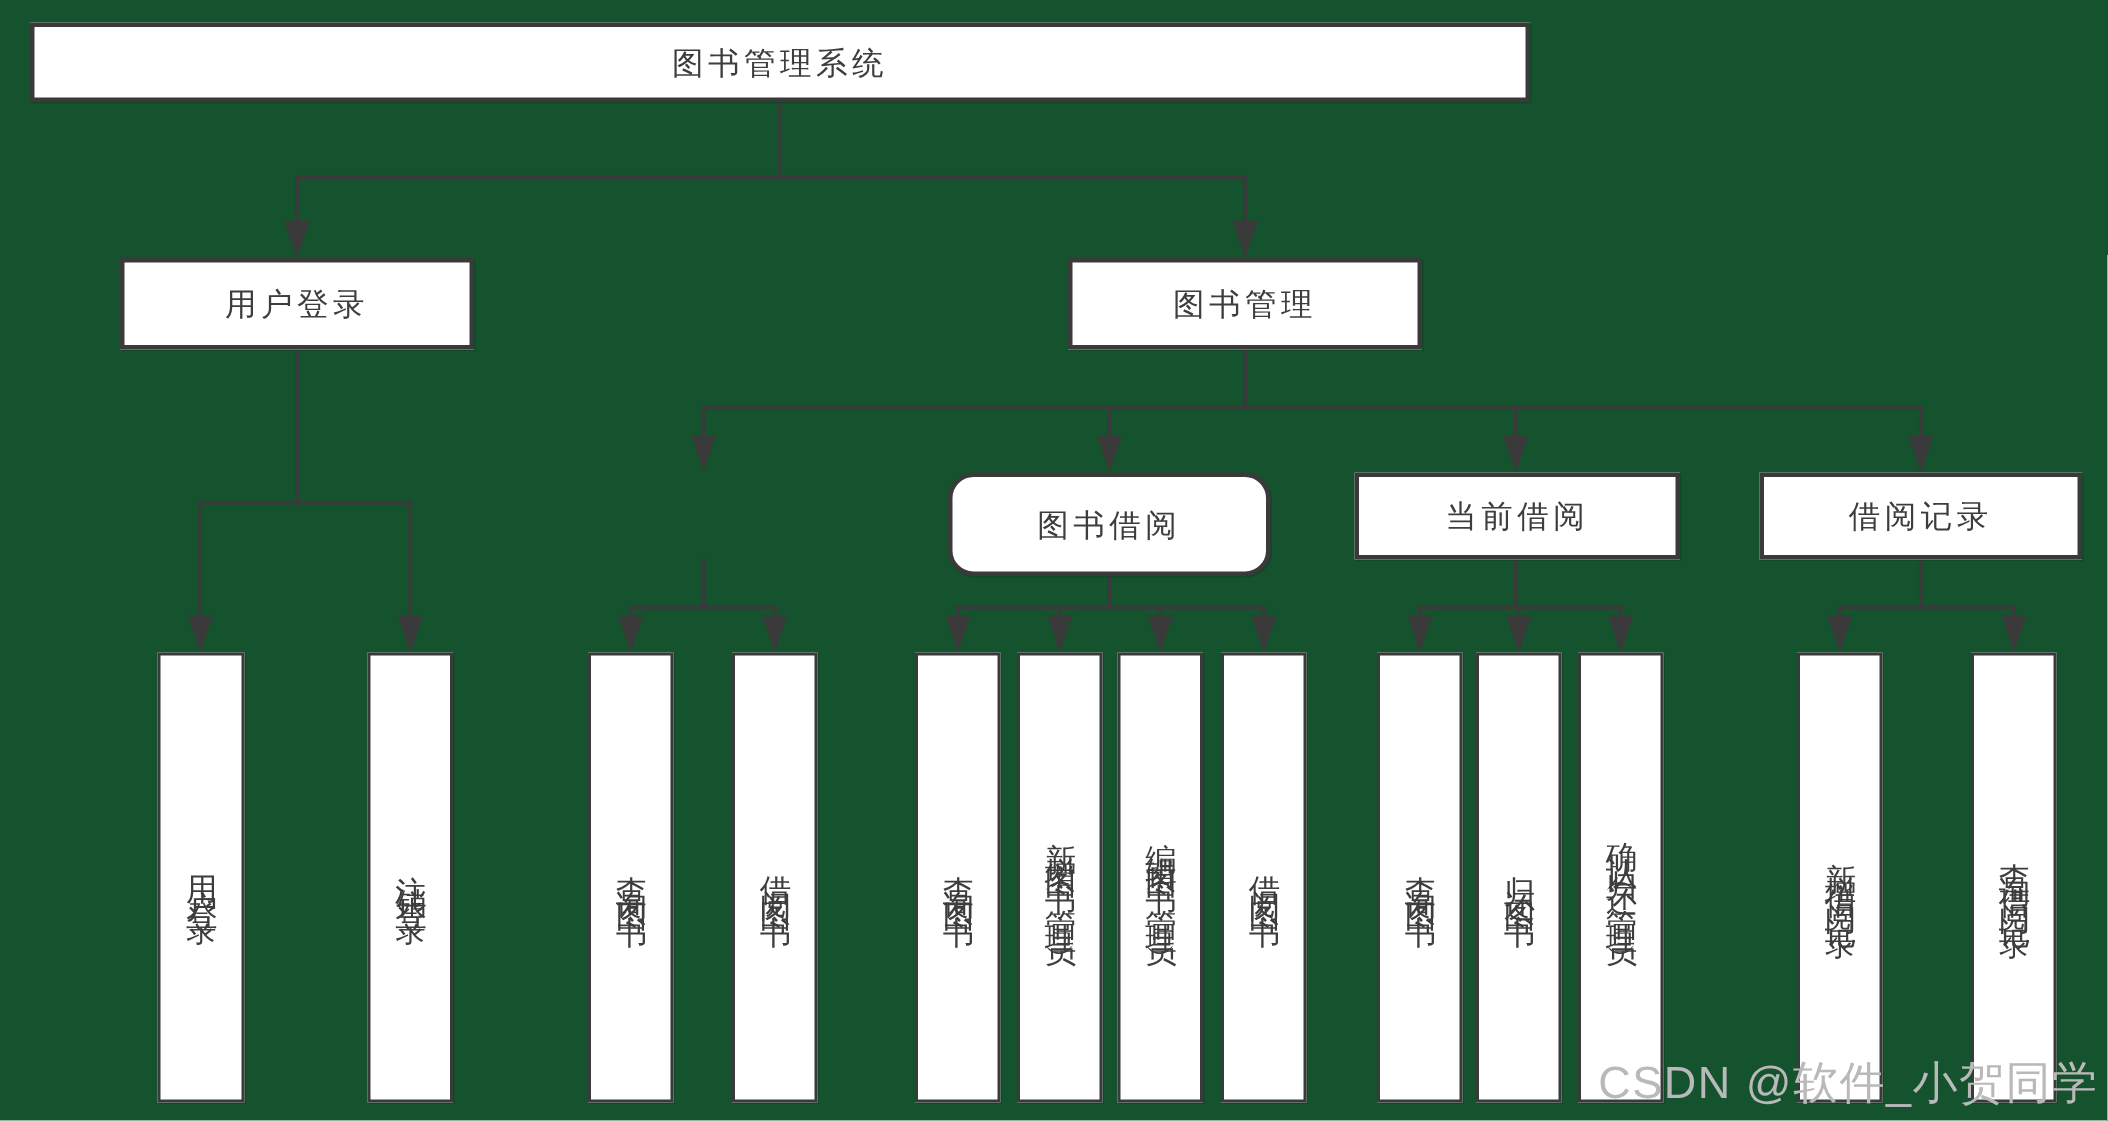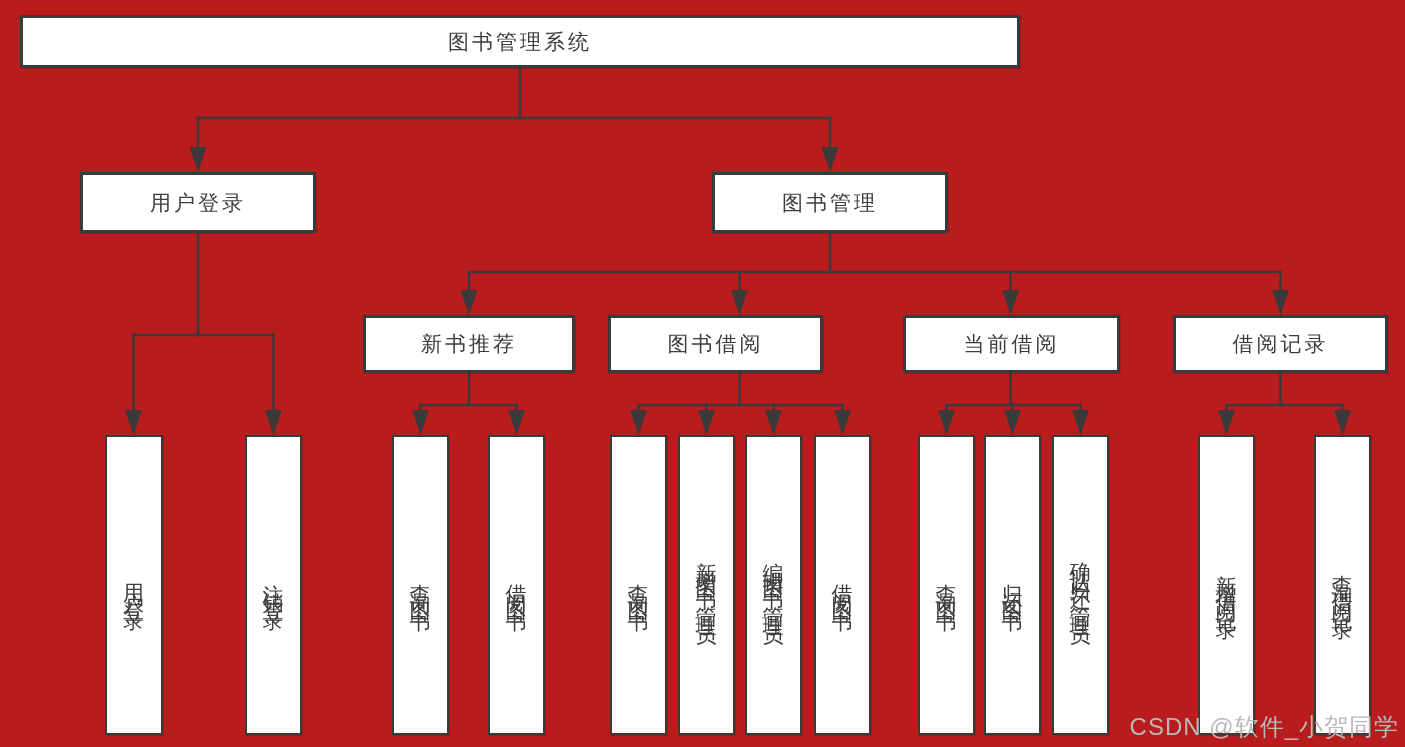--- a/index.html
+++ b/index.html
@@ -1,20 +1,20 @@
 <!DOCTYPE html>
 <html><head>
 <meta charset="utf-8">
 <style>
   html, body { margin: 0; padding: 0; background: #fff; }
   #stage {
     position: relative;
     width: 1405px;
     height: 747px;
-    background: #b91c1c;
+    background: #14532d;
     font-family: "Liberation Sans", "DejaVu Sans", sans-serif;
     overflow: hidden;
   }
   #connectors {
     position: absolute;
     left: 0; top: 0;
     width: 1405px; height: 747px;
     pointer-events: none;
   }
   .node {
@@ -38,21 +38,21 @@
     text-orientation: mixed;
     letter-spacing: 9px;
     font-size: 21px;
     line-height: 1;
   }
   #watermark {
     position: absolute;
     right: 6px;
     bottom: 4px;
     color: #b9b9b9;
-    font-size: 24px;
+    font-size: 30px;
     letter-spacing: 1px;
     z-index: 3;
     white-space: nowrap;
     margin-left: 48px;
   }
 </style>
 </head>
 <body>
 
 <div id="stage">
@@ -139,24 +139,21 @@
     <span>图书管理系统</span>
   </div>
 
   <div class="node" style="left:80px; top:172px; width:236px; height:61px;">
     <span>用户登录</span>
   </div>
   <div class="node" style="left:712px; top:172px; width:236px; height:61px;font-family:Liberation Serif, serif;">
     <span>图书管理</span>
   </div>
 
-  <div class="node" style="left:363px; top:315px; width:212px; height:58px;">
-    <span>新书推荐</span>
-  </div>
-  <div class="node" style="left:608px; top:315px; width:215px; height:58px;">
+  <div class="node" style="left:632px; top:315px; width:215px; height:69px;border-radius:17px;">
     <span>图书借阅</span>
   </div>
   <div class="node" style="left:903px; top:315px; width:217px; height:58px;">
     <span>当前借阅</span>
   </div>
   <div class="node" style="left:1173px; top:315px; width:215px; height:58px;">
     <span>借阅记录</span>
   </div>
 
   <div class="node leaf" style="left:105px; top:435px; width:58px; height:300px;">

